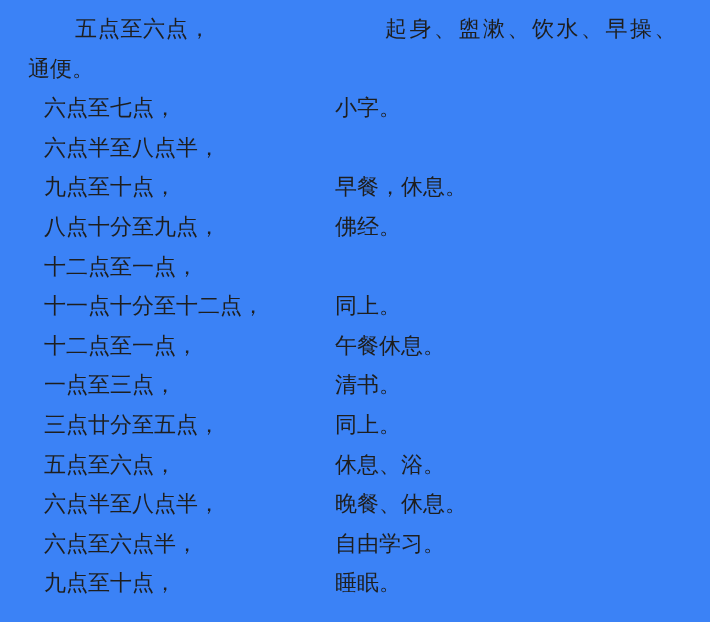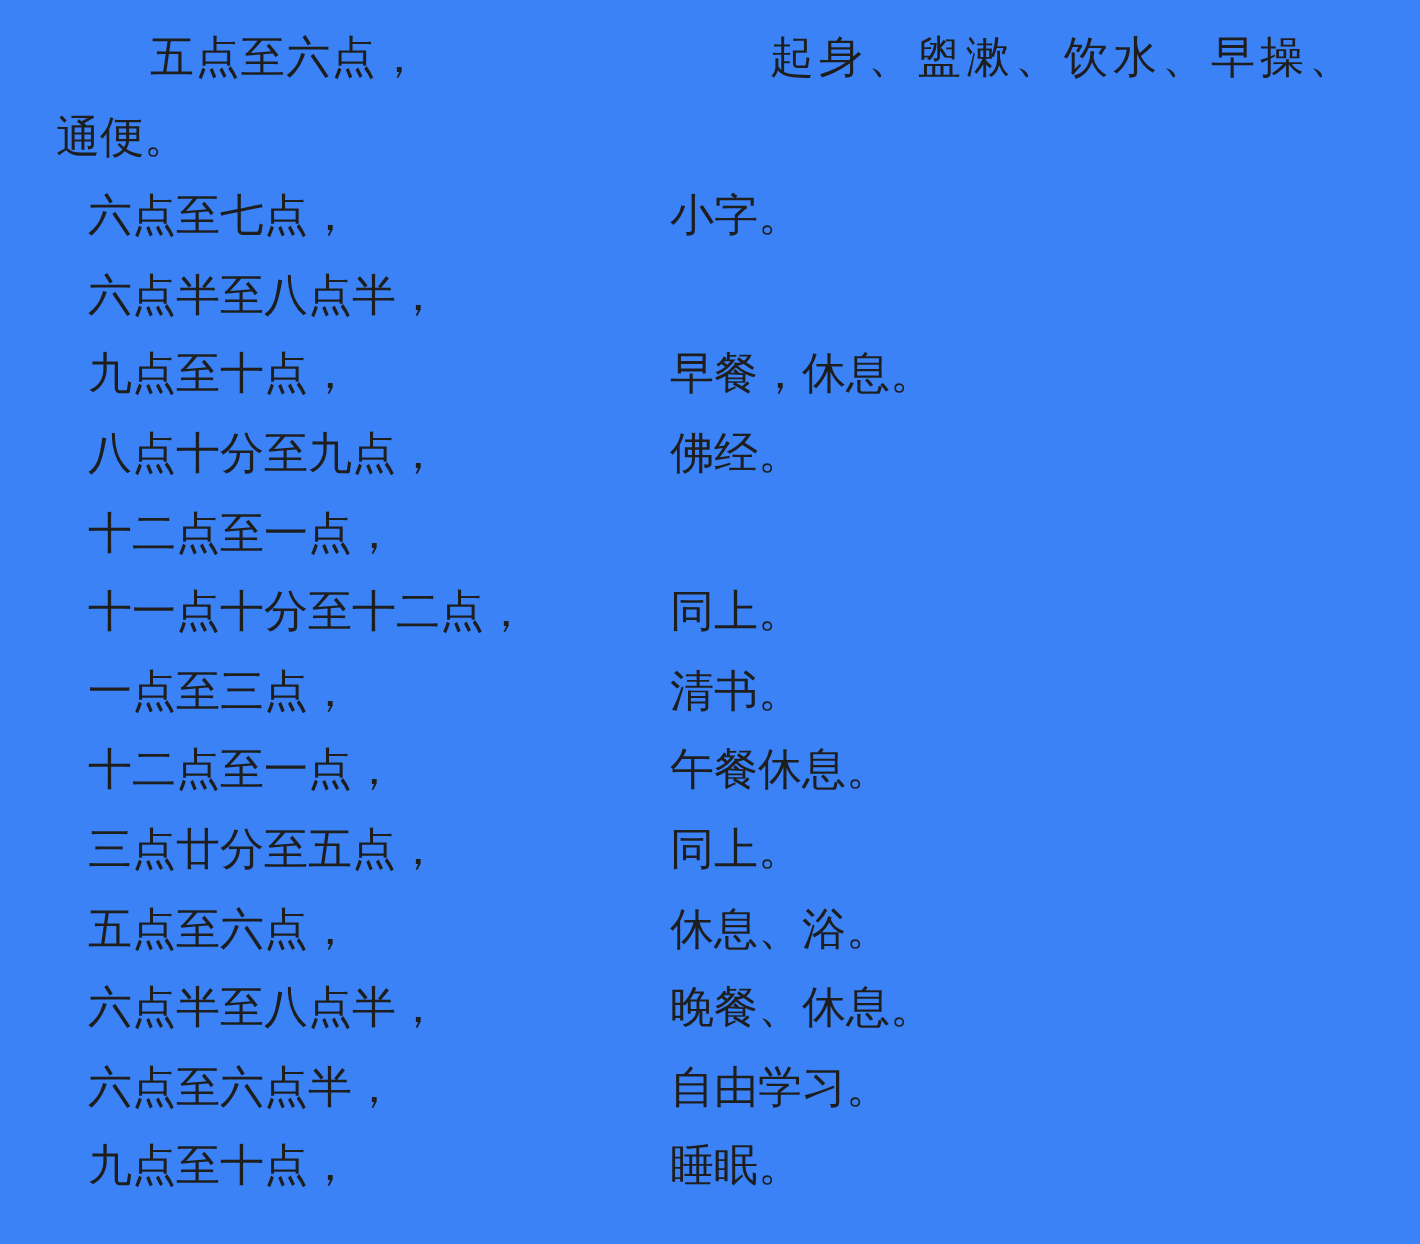--- a/index.html
+++ b/index.html
@@ -71,26 +71,26 @@
       <span class="activity-col">佛经。</span>
     </div>
     <div class="line">
       <span class="time-col">十二点至一点，</span>
     </div>
     <div class="line">
       <span class="time-col">十一点十分至十二点，</span>
       <span class="activity-col">同上。</span>
     </div>
     <div class="line">
+      <span class="time-col">十二点至一点，</span>
+      <span class="activity-col">午餐休息。</span>
+    </div>
+    <div class="line">
       <span class="time-col">一点至三点，</span>
       <span class="activity-col">清书。</span>
-    </div>
-    <div class="line">
-      <span class="time-col">十二点至一点，</span>
-      <span class="activity-col">午餐休息。</span>
     </div>
     <div class="line">
       <span class="time-col">三点廿分至五点，</span>
       <span class="activity-col">同上。</span>
     </div>
     <div class="line">
       <span class="time-col">五点至六点，</span>
       <span class="activity-col">休息、浴。</span>
     </div>
     <div class="line">

